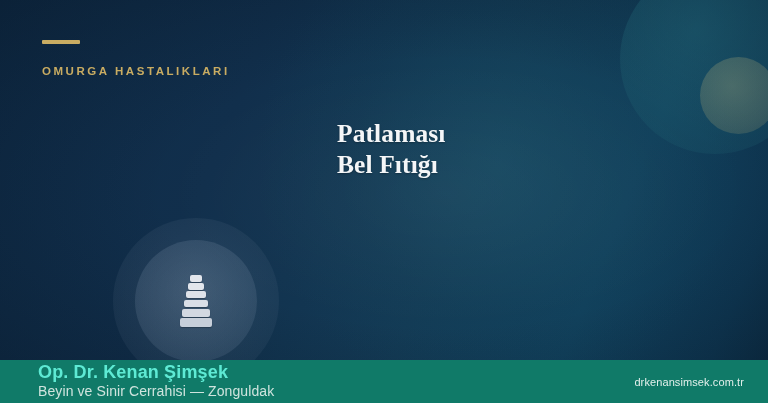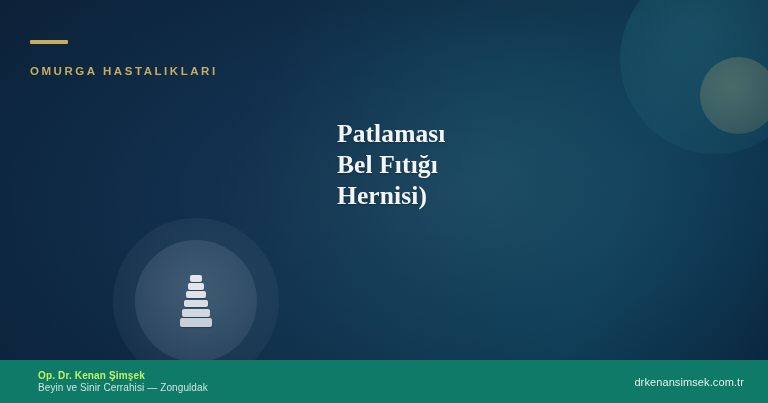--- a/index.html
+++ b/index.html
@@ -74,21 +74,21 @@
     border-radius: 50%;
     background: radial-gradient(circle at 42% 38%,
         rgba(176,176,126,0.34) 0%,
         rgba(150,152,112,0.27) 65%,
         rgba(128,132,100,0.20) 100%);
   }
 
   
   .eyebrow-block {
     position: absolute;
-    left: 30px;
+    left: 42px;
     top: 40px;
   }
   .eyebrow-rule {
     width: 38px;
     height: 4px;
     background: #c9ac62;
     border-radius: 1px;
     margin-bottom: 21px;
   }
   .eyebrow-text {
@@ -176,28 +176,28 @@
     padding: 0 24px 0 38px;
     box-sizing: border-box;
   }
   .footer-left {
     display: flex;
     flex-direction: column;
     justify-content: center;
     gap: 1px;
   }
   .footer-name {
-    font-size: 10px;
+    font-size: 18px;
     font-weight: bold;
-    color: #bef264;
+    color: #5eead4;
     letter-spacing: 0.15px;
     line-height: 1.1;
   }
   .footer-sub {
-    font-size: 10px;
+    font-size: 14px;
     color: #cfe4de;
     letter-spacing: 0.1px;
     line-height: 1.1;
   }
   .footer-url {
     font-size: 11px;
     color: #e3f0ec;
     letter-spacing: 0.1px;
   }
 </style>
@@ -214,21 +214,20 @@
   <div class="deco-circle-small"></div>
 
   <div class="eyebrow-block">
     <div class="eyebrow-rule"></div>
     <div class="eyebrow-text">OMURGA HASTALIKLARI</div>
   </div>
 
   <div class="title">
     <span class="tline">Patlaması</span>
     <span class="tline">Bel Fıtığı</span>
-    <span class="tline">Hernisi)</span>
   </div>
 
   <div class="badge-outer">
     <div class="badge-inner">
       <div class="spine">
         <div class="vert v1"></div>
         <div class="vert v2"></div>
         <div class="vert v3"></div>
         <div class="vert v4"></div>
         <div class="vert v5"></div>

